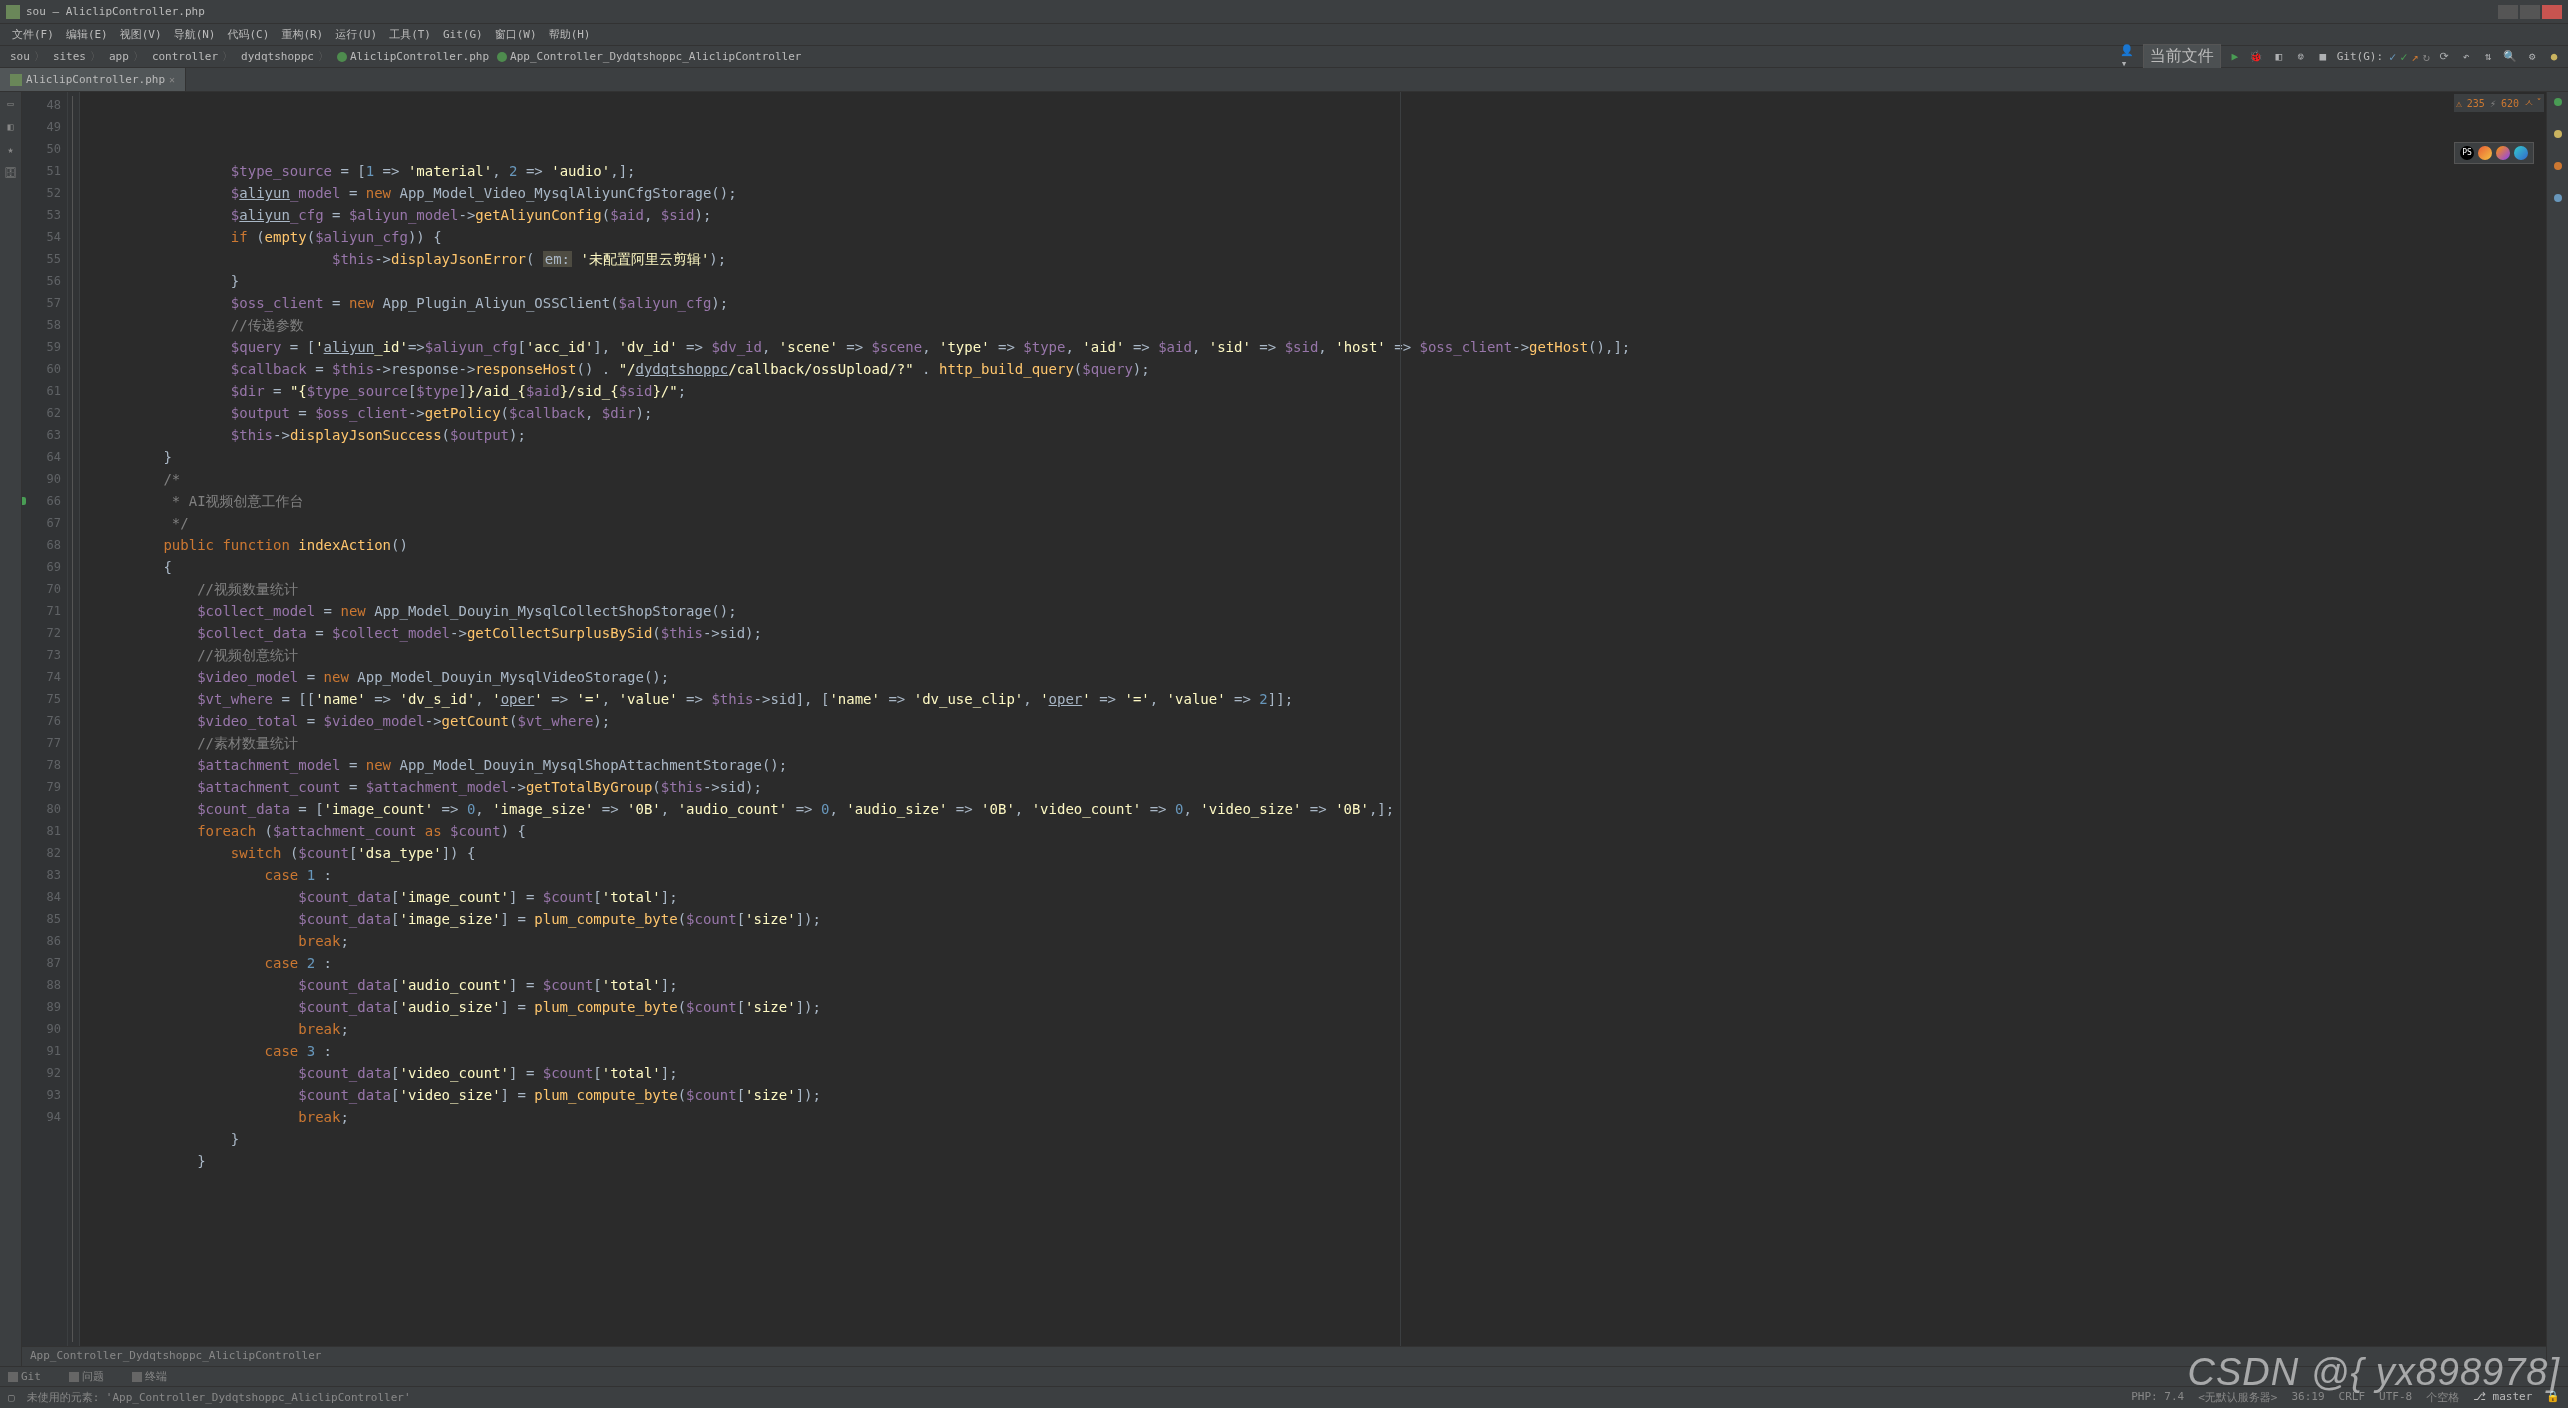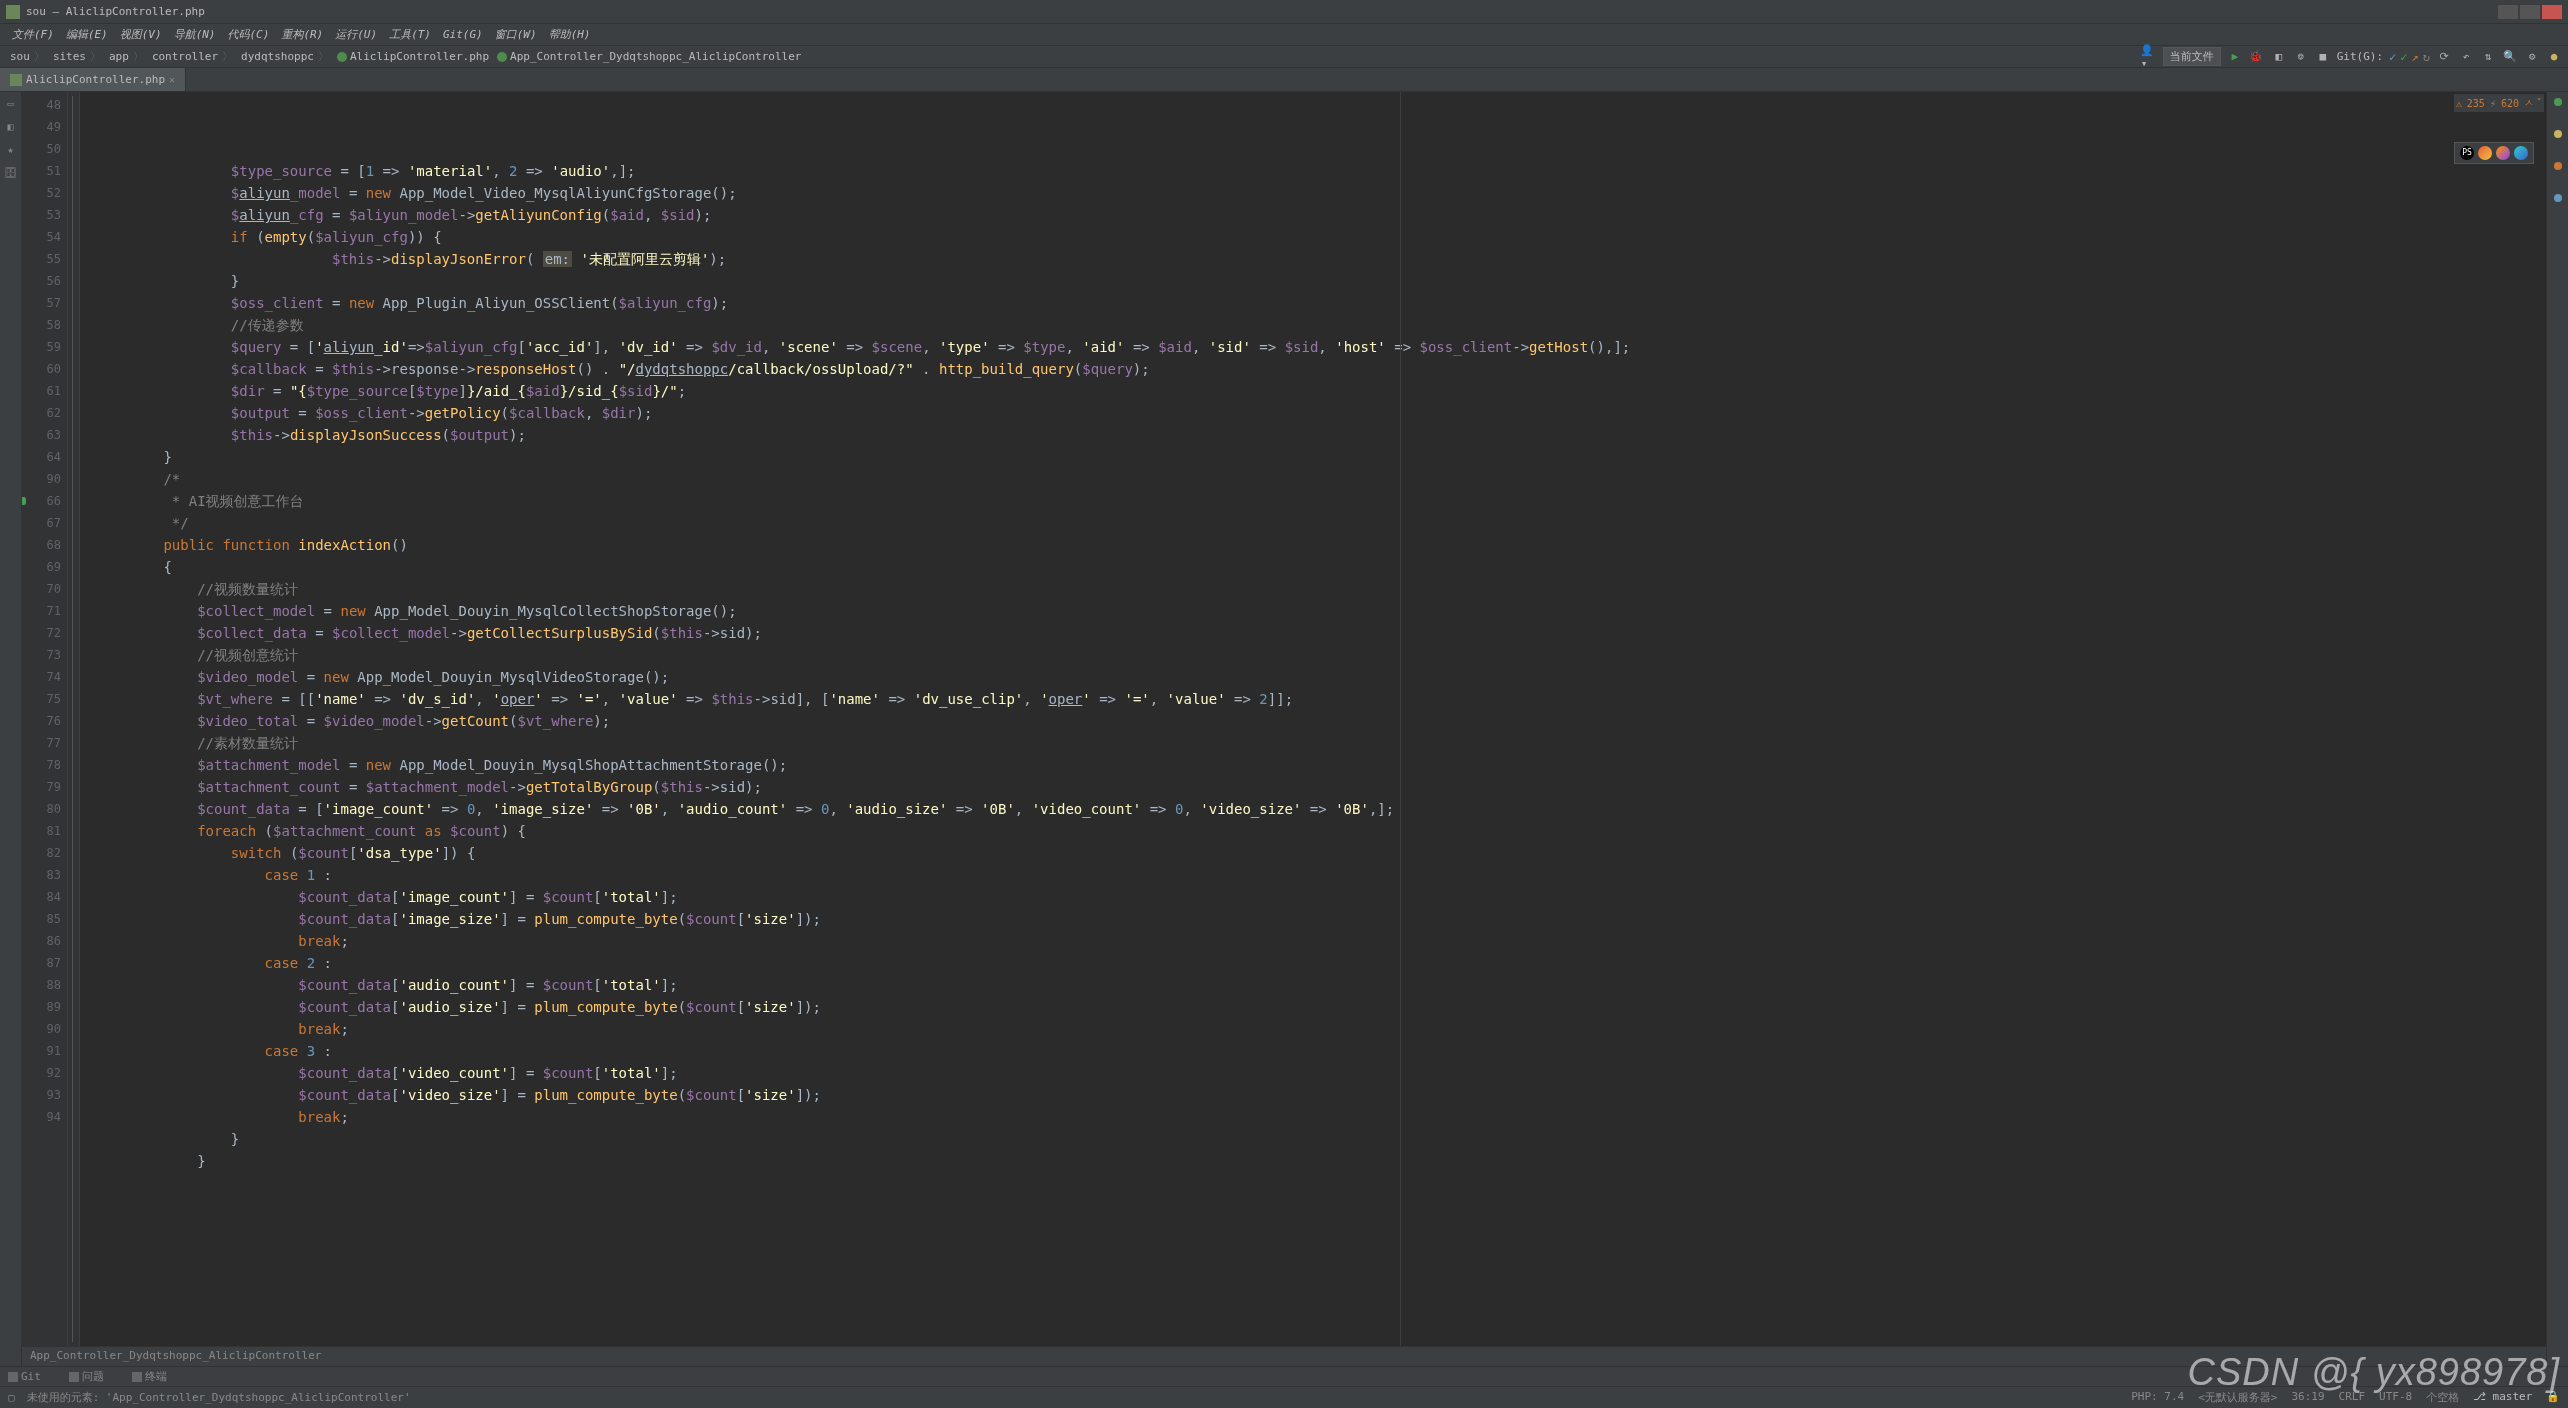--- a/index.html
+++ b/index.html
@@ -5,31 +5,31 @@
 * { margin:0; padding:0; box-sizing:border-box; }
 body { background:#2b2b2b; color:#a9b7c6; font-family:Consolas,Monaco,monospace; font-size:12px; overflow:hidden; width:2568px; height:1408px; position:relative; }
 .window-frame { width:100%; height:100%; display:flex; flex-direction:column; }
 
 .titlebar { height:24px; background:#3c3f41; display:flex; align-items:center; padding:0 6px; border-bottom:1px solid #323232; }
 .titlebar-icon { width:14px; height:14px; background:#6a8759; margin-right:6px; }
 .titlebar-text { flex:1; color:#bbb; font-size:11px; }
 .winbtn { width:20px; height:14px; background:#555; margin-left:2px; }
 .winbtn.close { background:#c75450; }
 
-.menubar { height:22px; background:#3c3f41; display:flex; align-items:center; padding:0 6px; border-bottom:1px solid #323232; font-size:11px; color:#bbb;font-style:italic; }
+.menubar { height:22px; background:#3c3f41; display:flex; align-items:center; padding:0 6px; border-bottom:1px solid #323232; font-size:11px; color:#bbb; }
 .menubar-item { padding:0 6px; cursor:default; }
 
 .navbar { height:22px; background:#3c3f41; display:flex; align-items:center; padding:0 6px; border-bottom:1px solid #323232; font-size:11px; color:#bbb; }
 .crumb { padding:0 4px;text-align:right; }
 .crumb.sep::after { content:"〉"; color:#666; padding-left:4px; }
 .crumb-icon { display:inline-block; width:10px; height:10px; background:#4e8c4e; border-radius:50%; margin-right:3px; vertical-align:middle; }
 .navbar-right { margin-left:auto; display:flex; align-items:center; gap:6px; }
 .nav-icn { width:16px; height:16px; display:inline-flex; align-items:center; justify-content:center; color:#afb1b3; }
 .nav-icn.green { color:#499c54; }
-.nav-sel { background:#4c5052; border:1px solid #555; padding:1px 6px; font-size:11px; color:#bbb; }
+.nav-sel { background:#4c5052; border:1px solid #555; padding:1px 6px; font-size:16px; color:#bbb; }
 .git-status { display:flex; gap:4px; }
 .git-status span { font-size:12px; }
 .gs-blue{color:#6897bb}.gs-green{color:#499c54}.gs-yellow{color:#cc7832}.gs-gray{color:#808080}
 
 .tabbar { height:24px; background:#3c3f41; display:flex; align-items:center; border-bottom:1px solid #323232; }
 .tab { height:100%; display:flex; align-items:center; padding:0 10px; background:#515658; border-right:1px solid #323232; font-size:11px; color:#bbb; gap:4px; }
 .tab-icon { width:12px; height:12px; background:#6a8759; }
 .tab-close { color:#888; font-size:10px; }
 
 .main { flex:1; display:flex; min-height:0; }

